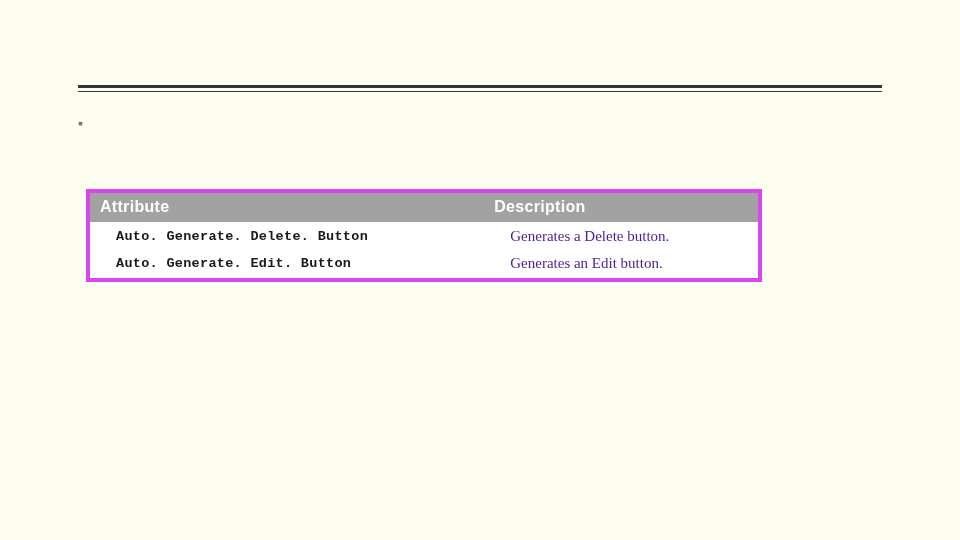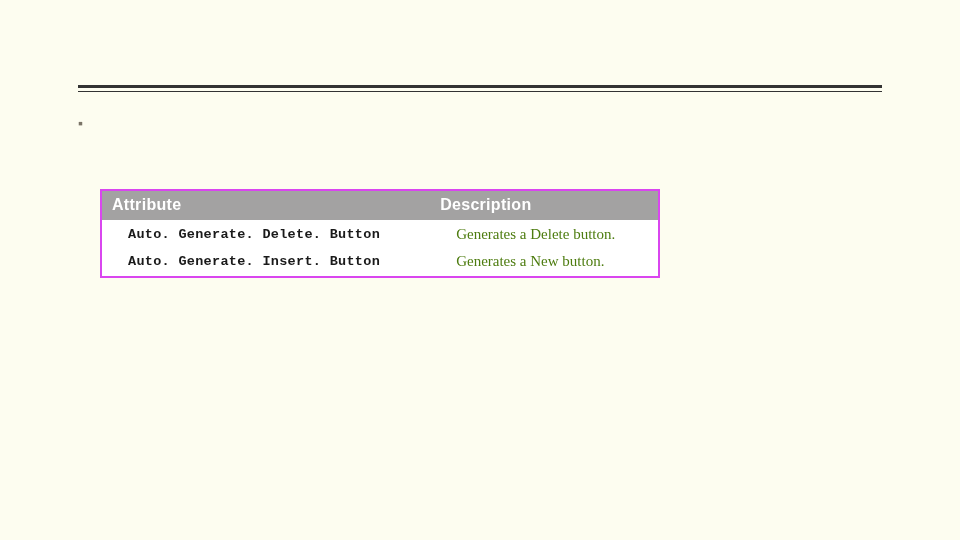--- a/index.html
+++ b/index.html
@@ -34,24 +34,24 @@
     color: #2b2b2b;
   }
   .bullet {
     color: #7a7467;
     margin-right: 10px;
     font-size: 14px;
     line-height: 22px;
   }
   .table-wrap {
     margin-top: 55px;
-    margin-left: 22px;
-    width: 560px;
+    margin-left: 8px;
+    width: 676px;
     background: #fff;
-    border: 2px solid #d946ef;
+    border: 4px solid #d946ef;
   }
   table {
     width: 100%;
     border-collapse: collapse;
   }
   thead th {
     background: #a3a2a2;
     color: #fff;
     text-align: left;
     font-family: "Trebuchet MS", Arial, sans-serif;
@@ -69,21 +69,21 @@
   .attr-cell {
     font-family: "Courier New", Courier, monospace;
     font-weight: bold;
     font-size: 13.5px;
     letter-spacing: 0.3px;
     color: #1a1a1a;
   }
   .desc-cell {
     font-family: Georgia, "Times New Roman", serif;
     font-size: 15px;
-    color: #4d7c0f;
+    color: #4c1d95;
   }
 </style>
 </head>
 <body>
 
 <div class="slide">
   <div class="rule"></div>
   <div class="rule2"></div>
 
   <div class="bullet-line">
@@ -97,19 +97,19 @@
           <th>Attribute</th>
           <th>Description</th>
         </tr>
       </thead>
       <tbody>
         <tr>
           <td class="attr-cell">Auto. Generate. Delete. Button</td>
           <td class="desc-cell">Generates a Delete button.</td>
         </tr>
         <tr>
-          <td class="attr-cell">Auto. Generate. Insert. Button</td>
-          <td class="desc-cell">Generates a New button.</td>
+          <td class="attr-cell">Auto. Generate. Edit. Button</td>
+          <td class="desc-cell">Generates an Edit button.</td>
         </tr>
       </tbody>
     </table>
   </div>
 </div>
 
 </body></html>

